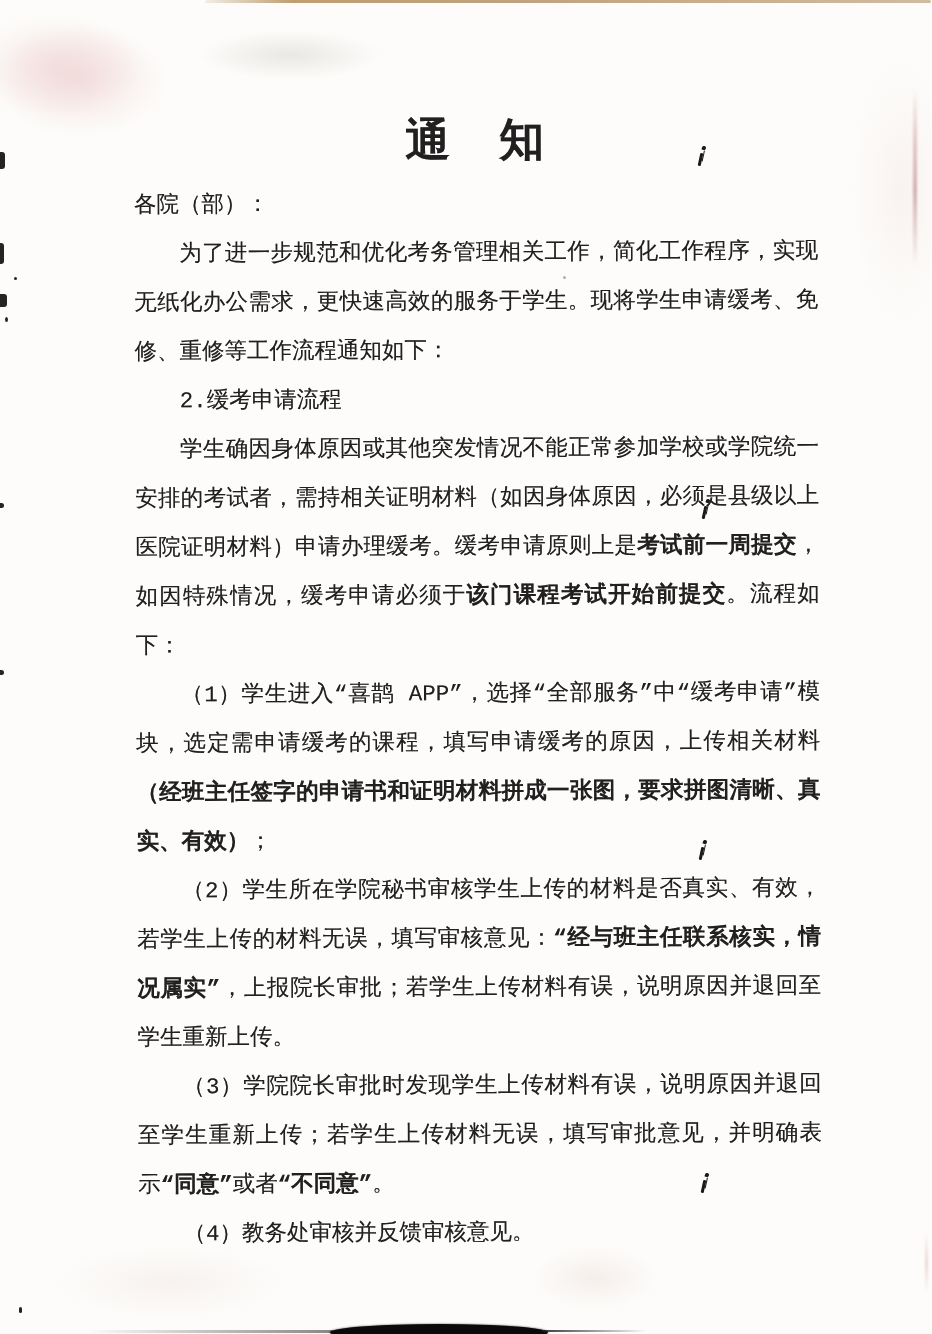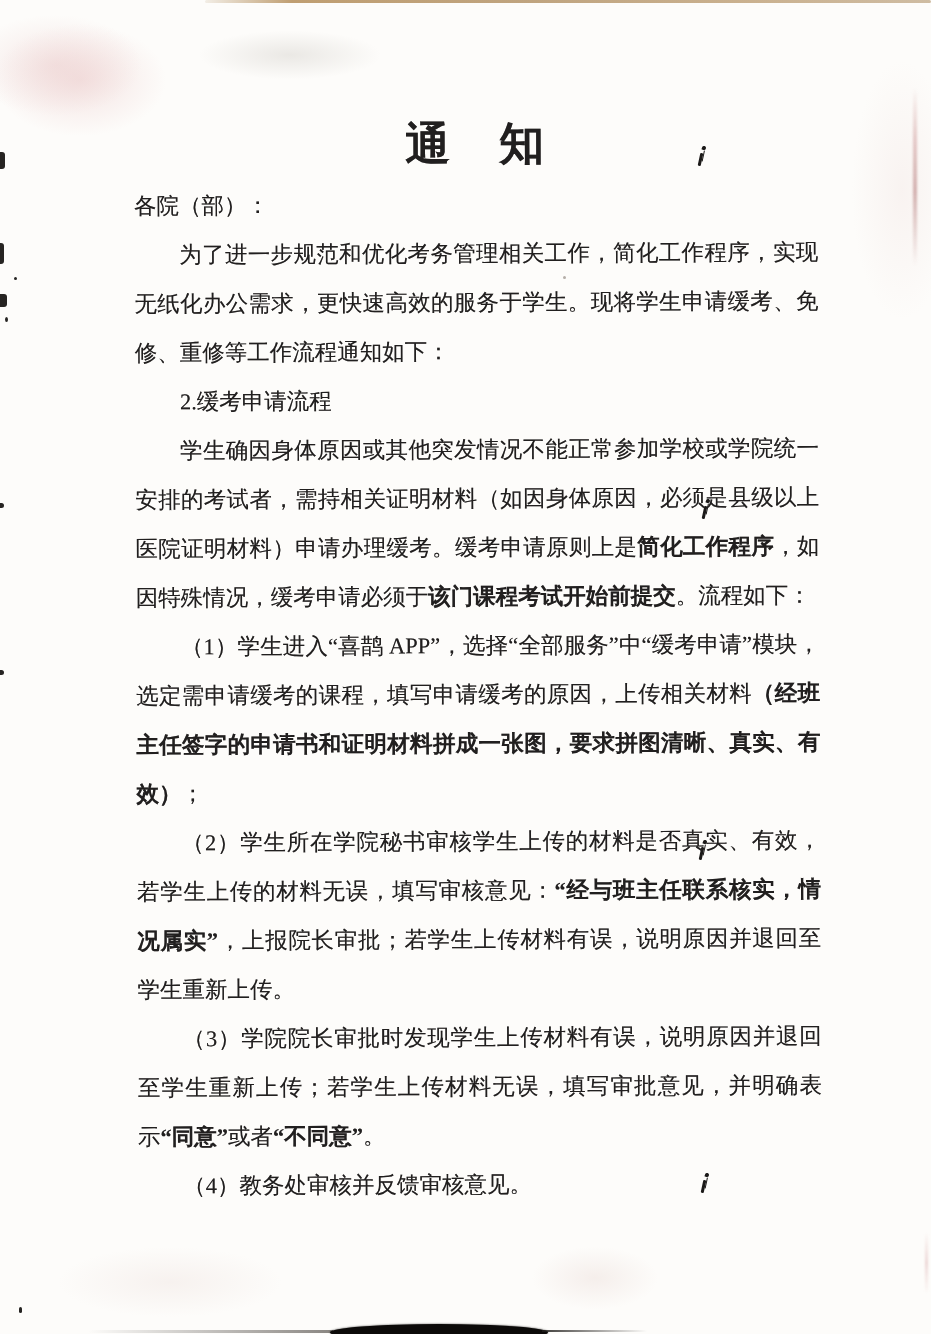--- a/index.html
+++ b/index.html
@@ -11,20 +11,21 @@
   .page {
     position: relative; width: 931px; height: 1334px; overflow: hidden;
     background-color: #fdfcfa;
     background-image:
       radial-gradient(ellipse 130px 35px at 290px 55px, rgba(185,180,172,0.28), transparent 70%),
       radial-gradient(ellipse 120px 70px at 55px 65px, rgba(234,202,202,0.42), transparent 72%),
       radial-gradient(ellipse 90px 45px at 595px 1278px, rgba(226,206,200,0.30), transparent 70%),
       radial-gradient(ellipse 160px 50px at 170px 1282px, rgba(228,210,205,0.25), transparent 70%),
       radial-gradient(ellipse 70px 180px at 902px 190px, rgba(235,215,212,0.25), transparent 72%);
     color: #211f1f;
+    font-family: Liberation Mono, monospace;
   }
   .content {
     position: absolute; left: 136px; top: 114px; width: 684px;
     transform: rotate(-0.25deg);
   }
   .title {
     margin: 0 0 6px 0;
     font-size: 45px; line-height: 60px; font-weight: 600;
     text-align: center; letter-spacing: 2px;
     text-shadow: 0 0 0.6px rgba(25,23,22,0.55);
@@ -117,21 +118,21 @@
   <div class="bottom-line"></div>
   <div class="bottom-blob"></div>
   <div class="bottom-taper"></div>
 
   <div class="content">
     <h1 class="title">通　知</h1>
     <div class="doc-body" id="doc-body">
         <p class=""><span>各院（部）：</span></p>
         <p class="indent"><span>为了进一步规范和优化考务管理相关工作，简化工作程序，实现无纸化办公需求，更快速高效的服务于学生。现将学生申请缓考、免修、重修等工作流程通知如下：</span></p>
         <p class="indent"><span>2.缓考申请流程</span></p>
-        <p class="indent"><span>学生确因身体原因或其他突发情况不能正常参加学校或学院统一安排的考试者，需持相关证明材料（如因身体原因，必须是县级以上医院证明材料）申请办理缓考。缓考申请原则上是</span><span class="bold">简化工作程序</span><span>，如因特殊情况，缓考申请必须于</span><span class="bold">该门课程考试开始前提交</span><span>。流程如下：</span></p>
+        <p class="indent"><span>学生确因身体原因或其他突发情况不能正常参加学校或学院统一安排的考试者，需持相关证明材料（如因身体原因，必须是县级以上医院证明材料）申请办理缓考。缓考申请原则上是</span><span class="bold">考试前一周提交</span><span>，如因特殊情况，缓考申请必须于</span><span class="bold">该门课程考试开始前提交</span><span>。流程如下：</span></p>
         <p class="indent"><span>（1）学生进入“喜鹊 APP”，选择“全部服务”中“缓考申请”模块，选定需申请缓考的课程，填写申请缓考的原因，上传相关材料</span><span class="bold">（经班主任签字的申请书和证明材料拼成一张图，要求拼图清晰、真实、有效）</span><span>；</span></p>
         <p class="indent"><span>（2）学生所在学院秘书审核学生上传的材料是否真实、有效，若学生上传的材料无误，填写审核意见：</span><span class="bold">“经与班主任联系核实，情况属实”</span><span>，上报院长审批；若学生上传材料有误，说明原因并退回至学生重新上传。</span></p>
         <p class="indent"><span>（3）学院院长审批时发现学生上传材料有误，说明原因并退回至学生重新上传；若学生上传材料无误，填写审批意见，并明确表示</span><span class="bold">“同意”</span><span>或者</span><span class="bold">“不同意”</span><span>。</span></p>
         <p class="indent"><span>（4）教务处审核并反馈审核意见。</span></p>
       </div>
   </div>
 
 </div>
 
 </body></html>

